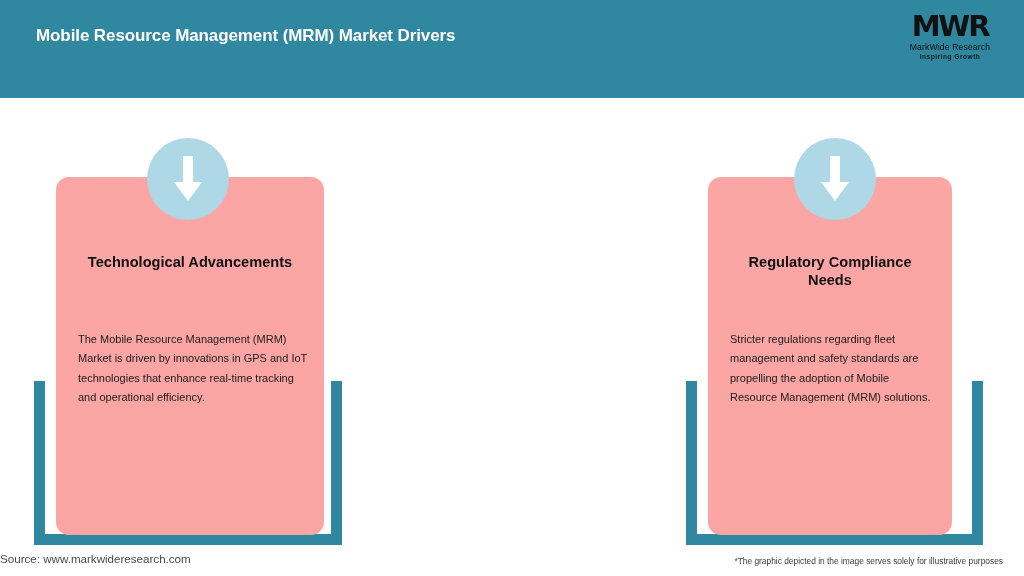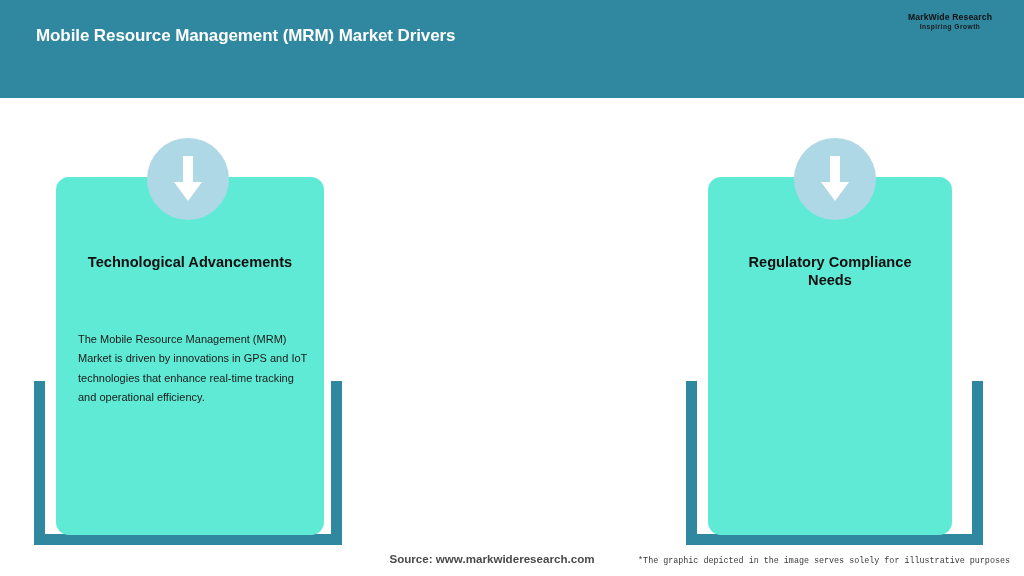--- a/index.html
+++ b/index.html
@@ -54,21 +54,21 @@
     font-size: 29px;
     font-weight: bold;
     letter-spacing: -2.2px;
     color: #111111;
     font-family: "DejaVu Sans", sans-serif;
   }
   .logo-name {
     display: block;
     margin-top: 1px;
     font-size: 8.6px;
-    font-weight: bold;
+    font-weight: normal;
     color: #111111;
     letter-spacing: 0.15px;
     line-height: 10px;
   }
   .logo-tag {
     display: block;
     font-size: 6.6px;
     font-weight: bold;
     color: #1a1a1a;
     letter-spacing: 0.5px;
@@ -105,21 +105,21 @@
     box-sizing: border-box;
   }
 
   
   .card {
     position: absolute;
     left: 22px;
     top: 79px;
     width: 268px;
     height: 358px;
-    background: #5eead4;
+    background: #fca5a5;
     border-radius: 13px;
     box-sizing: border-box;
     padding: 0 20px;
   }
   .card-group.g3 .card { width: 244px; }
 
   .card-title {
     position: absolute;
     left: 20px;
     right: 20px;
@@ -159,43 +159,43 @@
     top: 50%;
     transform: translate(-50%, -50%);
   }
 
   
   .source {
     position: absolute;
     left: 0;
     top: 552px;
     width: 984px;
-    text-align: center;
+    text-align: left;
     font-size: 11.6px;
-    font-weight: bold;
+    font-weight: normal;
     color: #4a4a4a;
   }
   .disclaimer {
     position: absolute;
-    right: 14px;
+    right: 21px;
     top: 556px;
     font-size: 8.4px;
     color: #3a3a3a;
     white-space: nowrap;
-    font-family: Liberation Mono, monospace;
   }
 </style>
 </head>
 <body>
 
 <div class="slide">
 
   <div class="header">
     <div class="header-title">Mobile Resource Management (MRM) Market Drivers</div>
     <div class="logo">
+      <span class="logo-mark">MWR</span>
       <span class="logo-name">MarkWide Research</span>
       <span class="logo-tag">Inspiring Growth</span>
     </div>
   </div>
 
   <div class="cards">
 
     <div class="card-group g1">
       <div class="bracket"></div>
       <div class="card">
@@ -207,20 +207,21 @@
           <path d="M12 2 h10 v26 h9 L17 47 L3 28 h9 Z" fill="#FFFFFF"></path>
         </svg>
       </div>
     </div>
 
 
     <div class="card-group g3">
       <div class="bracket"></div>
       <div class="card">
         <div class="card-title">Regulatory Compliance Needs</div>
+        <div class="card-body">Stricter regulations regarding fleet management and safety standards are propelling the adoption of Mobile Resource Management (MRM) solutions.</div>
       </div>
       <div class="icon-circle">
         <svg class="arrow-svg" width="34" height="50" viewBox="0 0 34 50" aria-hidden="true">
           <path d="M12 2 h10 v26 h9 L17 47 L3 28 h9 Z" fill="#FFFFFF"></path>
         </svg>
       </div>
     </div>
 
   </div>
 

